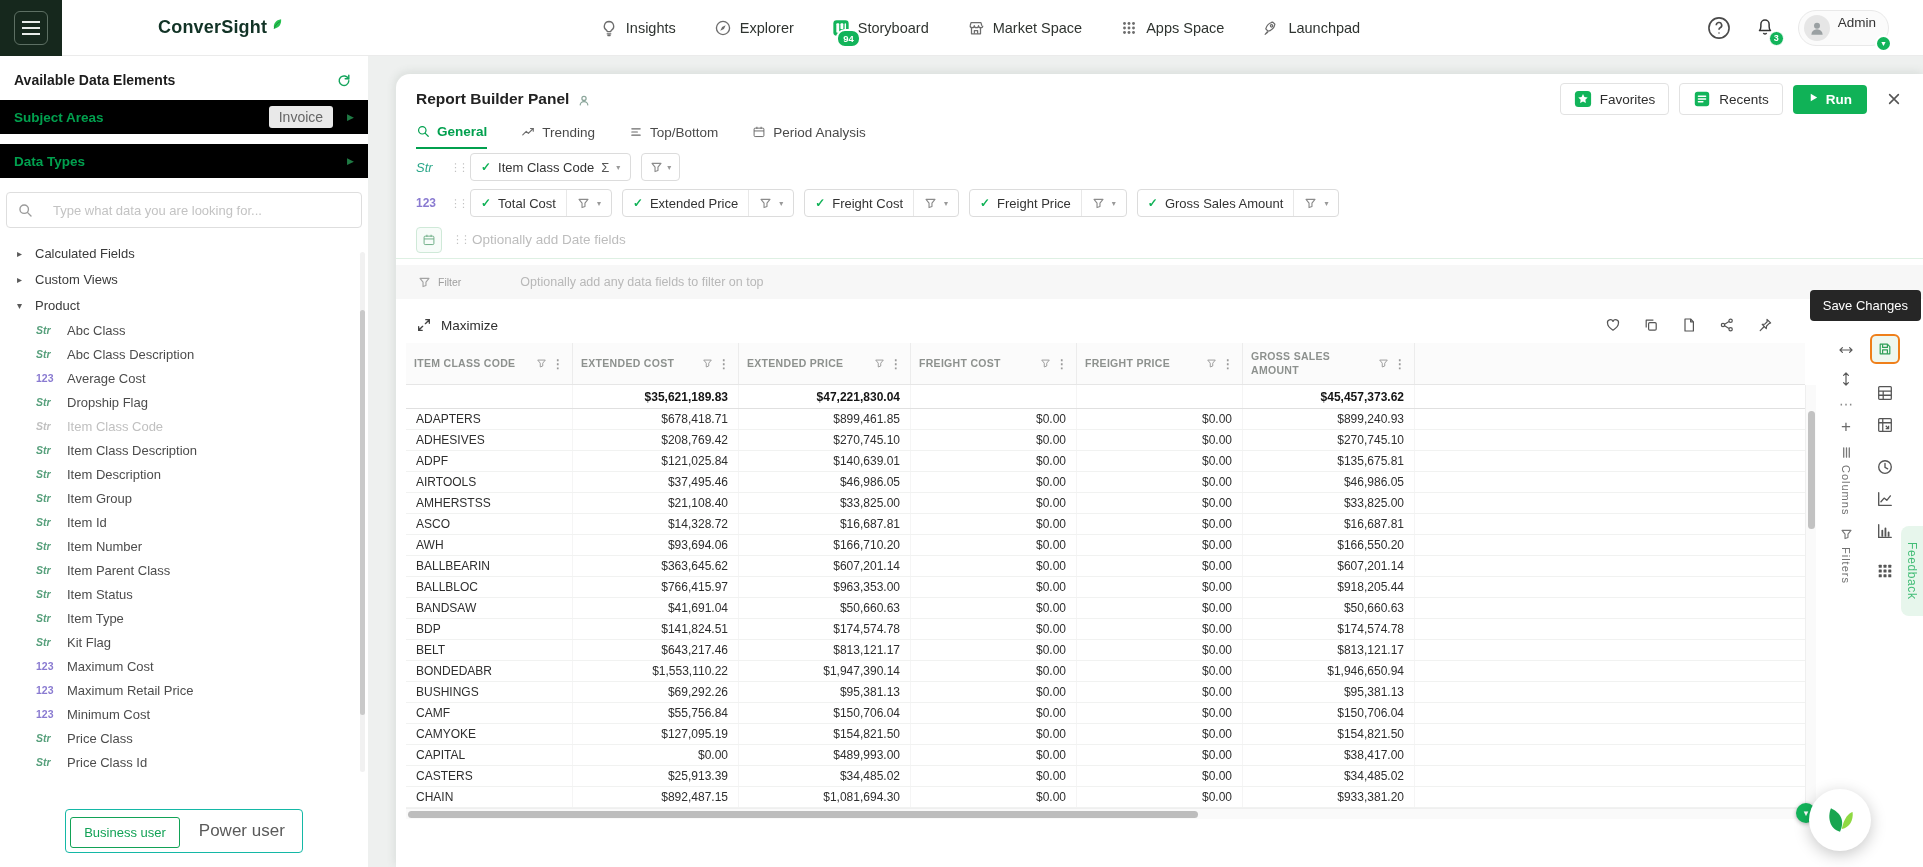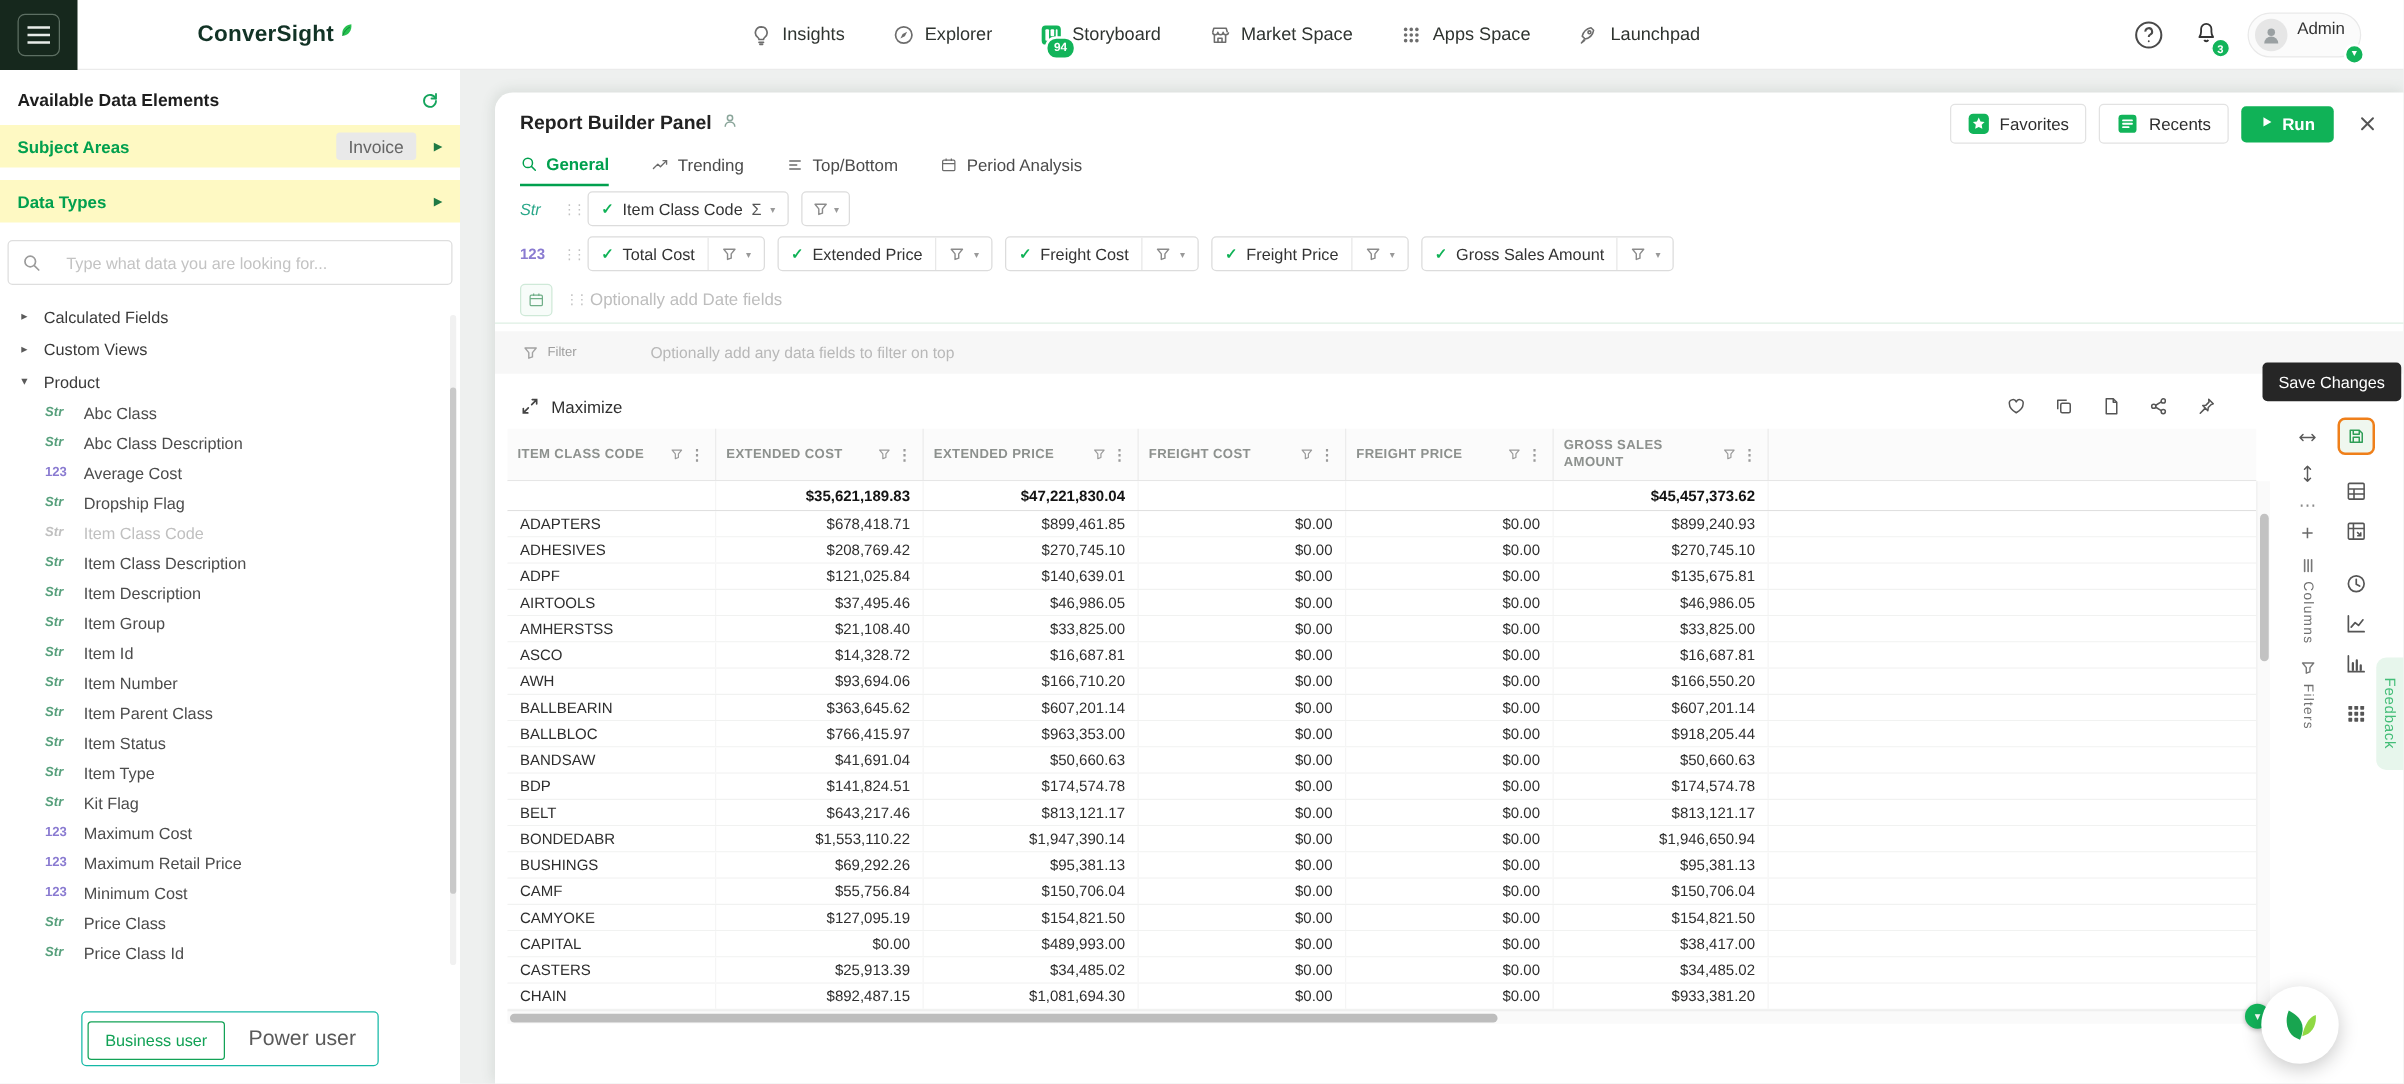--- a/index.html
+++ b/index.html
@@ -28,21 +28,21 @@
 .bell-badge{position:absolute;bottom:-5px;right:-8px;background:#12b45a;color:#fff;font-size:9px;font-weight:bold;border-radius:8px;min-width:15px;height:15px;display:flex;align-items:center;justify-content:center;border:1.5px solid #fff}
 .admin-pill{display:flex;align-items:flex-start;gap:8px;background:#fbfbfb;border:1px solid #e9e9e9;border-radius:20px;padding:4px 12px 4px 5px;position:relative;cursor:pointer}
 .avatar{width:26px;height:26px;border-radius:50%;background:#e6e6e6;display:flex;align-items:center;justify-content:center;overflow:hidden}
 .admin-label{font-size:13.5px;color:#333}
 .admin-caret{position:absolute;right:-4px;bottom:-7px;width:17px;height:17px;border-radius:50%;background:#12b45a;color:#fff;font-size:7px;display:flex;align-items:center;justify-content:center;border:2px solid #fff}
 
 
 .sidebar{position:absolute;top:56px;left:0;width:368px;bottom:0;background:#fff}
 .sb-title-row{display:flex;align-items:center;justify-content:space-between;padding:16px 16px 12px 14px}
 .sb-title{font-size:14px;font-weight:bold;color:#1d1d1d}
-.sb-section{height:34px;background:#fef9c3;display:flex;align-items:center;padding:0 14px;margin-bottom:10px;cursor:pointer}
+.sb-section{height:34px;background:#000000;display:flex;align-items:center;padding:0 14px;margin-bottom:10px;cursor:pointer}
 .sb-section-label{font-size:13.5px;font-weight:bold;color:#01a04e;flex:1}
 .sb-badge{background:#e9e9e9;color:#666;font-size:14px;border-radius:3px;padding:3px 10px;margin-right:14px}
 .sb-chev{color:#1f7a44;font-size:9px}
 .sb-search{margin:14px 6px 6px;height:36px;border:1px solid #dedede;border-radius:4px;display:flex;align-items:center;gap:20px;padding:0 10px;background:#fff}
 .sb-search input{border:none;outline:none;flex:1;font-size:13px;color:#444;font-family:inherit;background:transparent}
 .sb-search input::placeholder{color:#c3c3c3}
 .sb-tree{margin-top:12px}
 .tree-group{display:flex;align-items:center;gap:9px;height:26px;padding-left:17px;font-size:13px;color:#3a3a3a;cursor:pointer}
 .tree-chev{color:#5a5a5a;font-size:10px;width:9px}
 .tree-field{display:flex;align-items:center;gap:9px;height:24px;padding-left:36px;cursor:pointer}
@@ -55,21 +55,21 @@
 .sb-scroll .thumb{position:absolute;top:58px;width:5px;height:405px;background:#c9c9c9;border-radius:3px}
 .sb-footer{position:absolute;bottom:14px;left:0;width:100%;display:flex;justify-content:center}
 .sb-footer-box{border:1px solid #14b8a6;border-radius:4px;display:flex;align-items:flex-end;padding:4px;gap:6px;background:#fff}
 .btn-business{border:1px solid #12a256;color:#12a256;background:#fff;font-size:13px;padding:7px 13px;border-radius:3px;font-family:inherit;cursor:pointer}
 .btn-power{border:none;background:none;color:#5a5a5a;font-size:17px;padding:7px 13px;font-family:inherit;cursor:pointer}
 
 
 .main-wrap{position:absolute;top:56px;left:378px;right:0;bottom:0;background:#eef0ef}
 .card{position:absolute;top:18px;left:18px;right:0;bottom:0;background:#fff;border-radius:14px 0 0 0;box-shadow:-1px -2px 10px rgba(60,80,65,.12)}
 .panel-header{display:flex;align-items:center;padding:9px 22px 0 20px}
-.panel-title{font-size:15.5px;font-weight:bold;color:#222;display:flex;align-items:flex-start;gap:8px}
+.panel-title{font-size:15.5px;font-weight:bold;color:#222;display:flex;align-items:flex-end;gap:8px}
 .ph-actions{margin-left:auto;display:flex;align-items:center;gap:10px}
 .btn-outline{display:flex;align-items:center;gap:8px;border:1px solid #e2e2e2;border-radius:4px;background:#fff;padding:6px 13px;font-size:13.5px;color:#2e2e2e;font-family:inherit;cursor:pointer}
 .btn-run{display:flex;align-items:flex-start;gap:7px;background:#10b257;border:none;border-radius:4px;color:#fff;font-weight:bold;font-size:13.5px;padding:7px 15px;font-family:inherit;cursor:pointer}
 .close-x{margin-left:10px;cursor:pointer}
 .tabs{display:flex;gap:34px;padding:8px 20px 0;height:34px}
 .tab{display:flex;align-items:center;gap:7px;font-size:13.5px;color:#4a4a4a;padding-bottom:8px;cursor:pointer}
 .tab .ico{color:#6b6b6b}
 .tab.active{color:#01a04e;border-bottom:2px solid #01a04e;font-weight:bold}
 .tab.active .ico{color:#01a04e}
 

